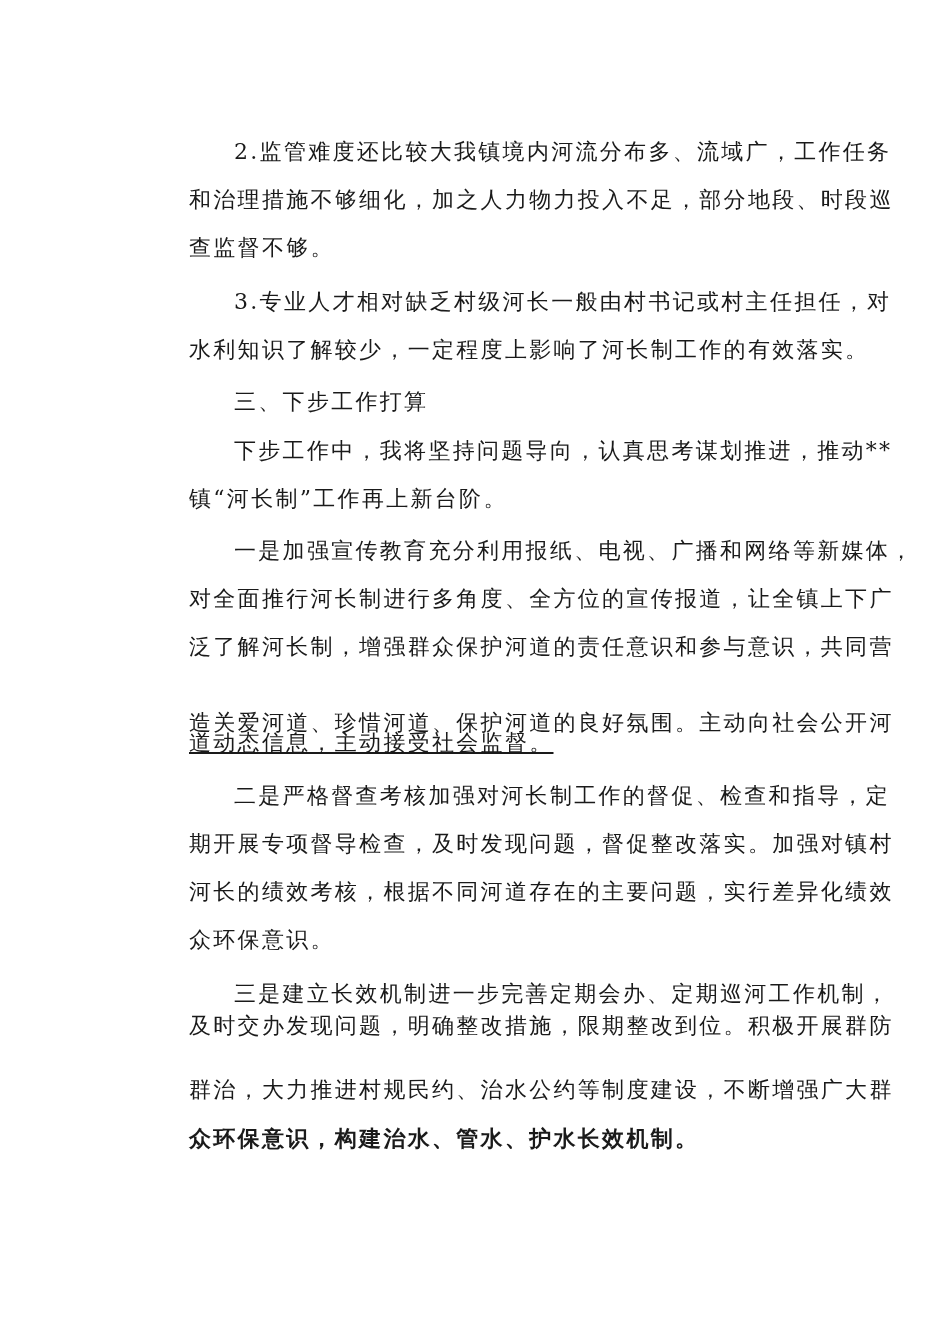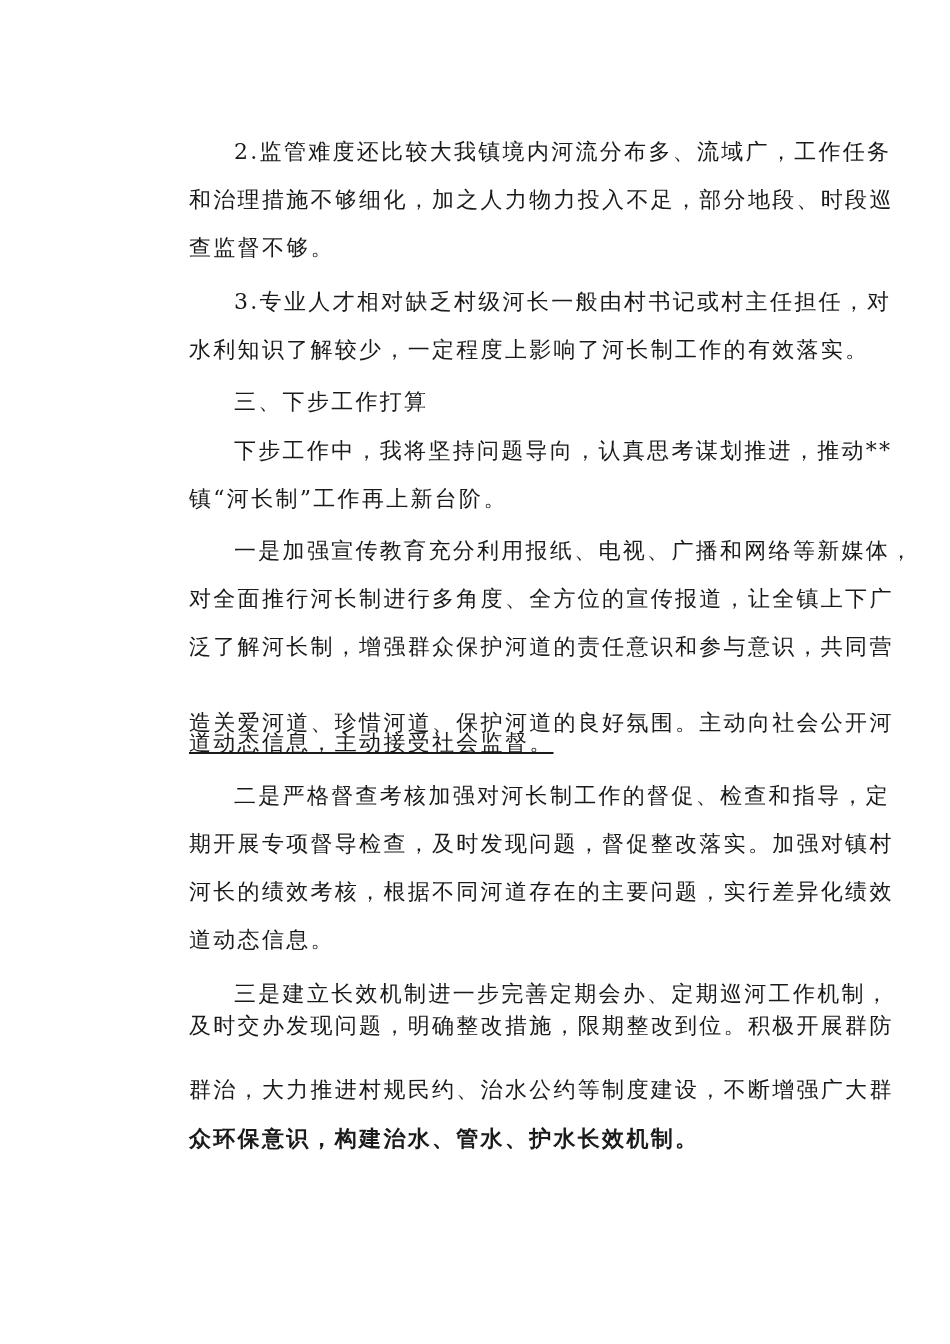--- a/index.html
+++ b/index.html
@@ -67,21 +67,21 @@
     <div class="line" style="top:585px;">对全面推行河长制进行多角度、全方位的宣传报道，让全镇上下广</div>
     <div class="line" style="top:633px;">泛了解河长制，增强群众保护河道的责任意识和参与意识，共同营</div>
     <div class="line" style="top:709px;">造关爱河道、珍惜河道、保护河道的良好氛围。主动向社会公开河</div>
     <div class="line" style="top:729px;text-decoration:underline;">道动态信息，主动接受社会监督。</div>
   </div>
 
   <div>
     <div class="line indent" style="top:782px;">二是严格督查考核加强对河长制工作的督促、检查和指导，定</div>
     <div class="line" style="top:830px;">期开展专项督导检查，及时发现问题，督促整改落实。加强对镇村</div>
     <div class="line" style="top:878px;">河长的绩效考核，根据不同河道存在的主要问题，实行差异化绩效</div>
-    <div class="line" style="top:926px;">道动态信息。</div>
+    <div class="line" style="top:926px;">众环保意识。</div>
   </div>
 
   <div>
     <div class="line indent" style="top:980px;">三是建立长效机制进一步完善定期会办、定期巡河工作机制，</div>
     <div class="line" style="top:1012px;font-family:Liberation Serif, serif;">及时交办发现问题，明确整改措施，限期整改到位。积极开展群防</div>
     <div class="line" style="top:1076px;">群治，大力推进村规民约、治水公约等制度建设，不断增强广大群</div>
     <div class="line" style="top:1124px;font-weight:bold;">众环保意识，构建治水、管水、护水长效机制。</div>
   </div>
 
 </div>

